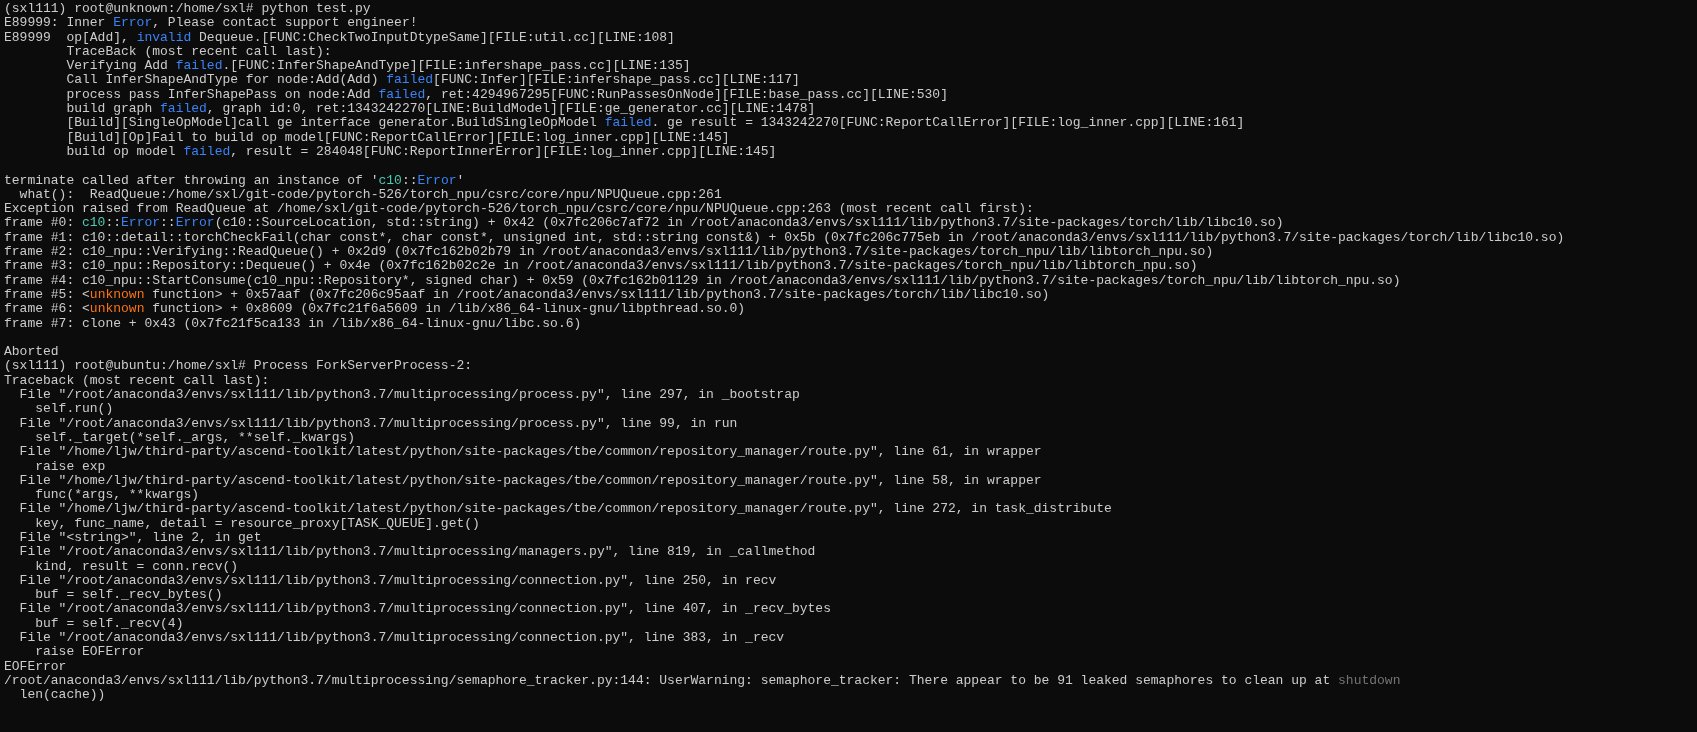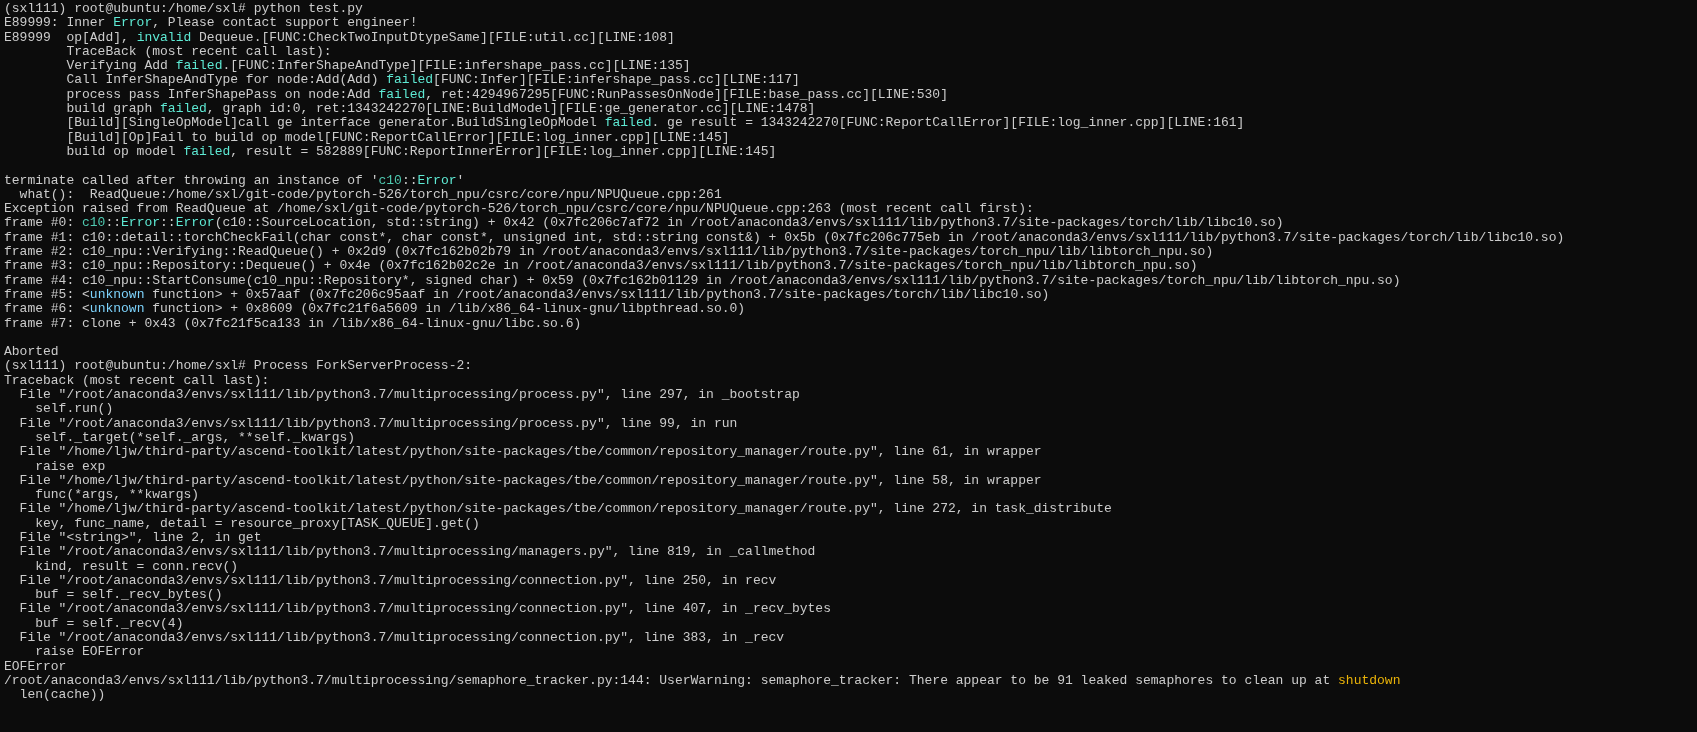--- a/index.html
+++ b/index.html
@@ -13,39 +13,39 @@
     width: 1697px;
     height: 732px;
     overflow: hidden;
   }
   pre {
     margin: 0;
     padding: 2px 4px;
     white-space: pre;
     font-family: inherit;
   }
-  .red { color: #5eead4; text-align: right; }
-  .orange { color: #7dd3fc; }
-  .yellow { color: #eab308; }
+  .red { color: #3b82f6; text-align: right; }
+  .orange { color: #f97316; }
+  .yellow { color: #737373; }
   .cyan { color: #4ec9b0; }
 </style>
 </head>
 <body>
 
-<pre id="terminal"><span><span>(sxl111) root@ubuntu:/home/sxl# python test.py</span></span>
+<pre id="terminal"><span><span>(sxl111) root@unknown:/home/sxl# python test.py</span></span>
 <span><span>E89999: Inner </span><span class="red">Error</span><span>, Please contact support engineer!</span></span>
 <span><span>E89999  op[Add], </span><span class="red">invalid</span><span> Dequeue.[FUNC:CheckTwoInputDtypeSame][FILE:util.cc][LINE:108]</span></span>
 <span><span>        TraceBack (most recent call last):</span></span>
 <span><span>        Verifying Add </span><span class="red">failed</span><span>.[FUNC:InferShapeAndType][FILE:infershape_pass.cc][LINE:135]</span></span>
 <span><span>        Call InferShapeAndType for node:Add(Add) </span><span class="red">failed</span><span>[FUNC:Infer][FILE:infershape_pass.cc][LINE:117]</span></span>
 <span><span>        process pass InferShapePass on node:Add </span><span class="red">failed</span><span>, ret:4294967295[FUNC:RunPassesOnNode][FILE:base_pass.cc][LINE:530]</span></span>
 <span><span>        build graph </span><span class="red">failed</span><span>, graph id:0, ret:1343242270[LINE:BuildModel][FILE:ge_generator.cc][LINE:1478]</span></span>
 <span><span>        [Build][SingleOpModel]call ge interface generator.BuildSingleOpModel </span><span class="red">failed</span><span>. ge result = 1343242270[FUNC:ReportCallError][FILE:log_inner.cpp][LINE:161]</span></span>
 <span><span>        [Build][Op]Fail to build op model[FUNC:ReportCallError][FILE:log_inner.cpp][LINE:145]</span></span>
-<span><span>        build op model </span><span class="red">failed</span><span>, result = 582889[FUNC:ReportInnerError][FILE:log_inner.cpp][LINE:145]</span></span>
+<span><span>        build op model </span><span class="red">failed</span><span>, result = 284048[FUNC:ReportInnerError][FILE:log_inner.cpp][LINE:145]</span></span>
 <span><span></span></span>
 <span><span>terminate called after throwing an instance of '</span><span class="cyan">c10</span><span>::</span><span class="red">Error</span><span>'</span></span>
 <span><span>  what():  ReadQueue:/home/sxl/git-code/pytorch-526/torch_npu/csrc/core/npu/NPUQueue.cpp:261</span></span>
 <span><span>Exception raised from ReadQueue at /home/sxl/git-code/pytorch-526/torch_npu/csrc/core/npu/NPUQueue.cpp:263 (most recent call first):</span></span>
 <span><span>frame #0: </span><span class="cyan">c10</span><span>::</span><span class="red">Error</span><span>::</span><span class="red">Error</span><span>(c10::SourceLocation, std::string) + 0x42 (0x7fc206c7af72 in /root/anaconda3/envs/sxl111/lib/python3.7/site-packages/torch/lib/libc10.so)</span></span>
 <span><span>frame #1: c10::detail::torchCheckFail(char const*, char const*, unsigned int, std::string const&amp;) + 0x5b (0x7fc206c775eb in /root/anaconda3/envs/sxl111/lib/python3.7/site-packages/torch/lib/libc10.so)</span></span>
 <span><span>frame #2: c10_npu::Verifying::ReadQueue() + 0x2d9 (0x7fc162b02b79 in /root/anaconda3/envs/sxl111/lib/python3.7/site-packages/torch_npu/lib/libtorch_npu.so)</span></span>
 <span><span>frame #3: c10_npu::Repository::Dequeue() + 0x4e (0x7fc162b02c2e in /root/anaconda3/envs/sxl111/lib/python3.7/site-packages/torch_npu/lib/libtorch_npu.so)</span></span>
 <span><span>frame #4: c10_npu::StartConsume(c10_npu::Repository*, signed char) + 0x59 (0x7fc162b01129 in /root/anaconda3/envs/sxl111/lib/python3.7/site-packages/torch_npu/lib/libtorch_npu.so)</span></span>
 <span><span>frame #5: &lt;</span><span class="orange">unknown</span><span> function&gt; + 0x57aaf (0x7fc206c95aaf in /root/anaconda3/envs/sxl111/lib/python3.7/site-packages/torch/lib/libc10.so)</span></span>

